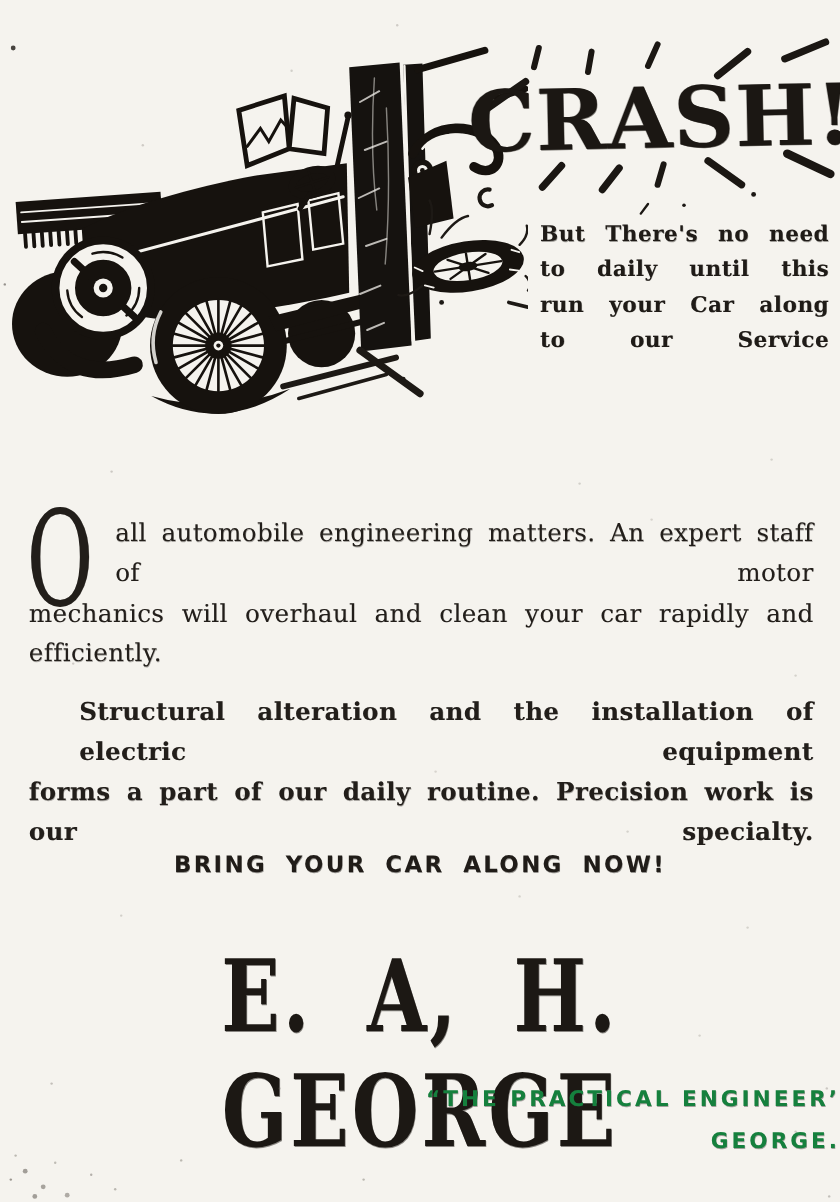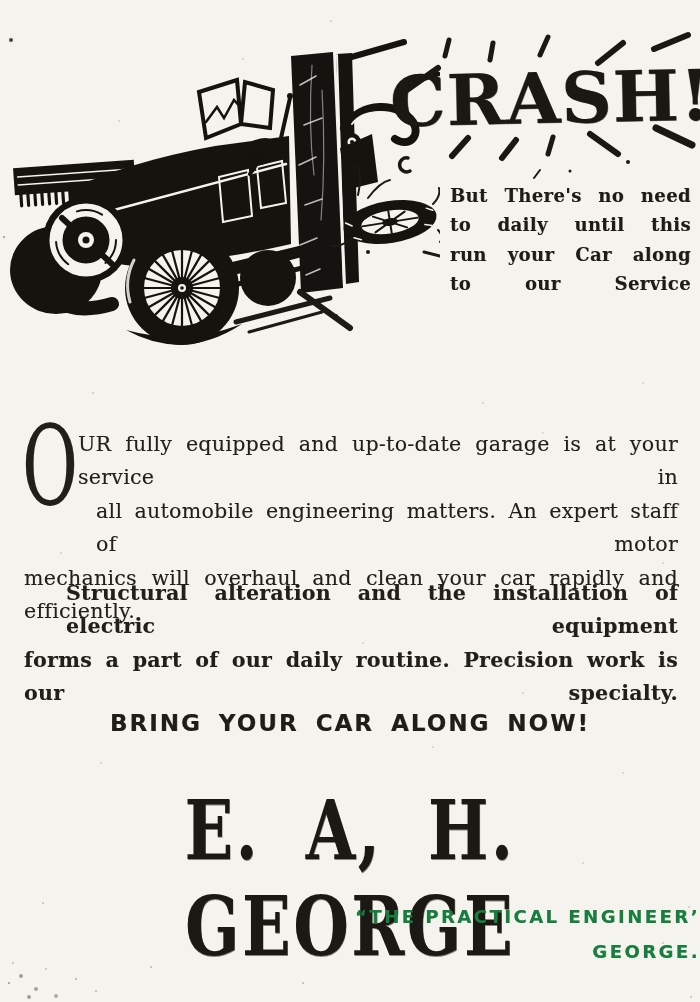--- a/index.html
+++ b/index.html
@@ -48,21 +48,21 @@
   .dropcap{
     position:absolute;left:-2px;top:-4px;
     font-size:110px;line-height:84px;font-weight:normal;
     transform:scaleX(.62);transform-origin:0 0;
   }
 
   
   .cta{
     position:absolute;left:0;right:0;top:710px;text-align:center;
     font-family:"DejaVu Sans","Liberation Sans",sans-serif;
-    font-size:23px;font-weight:bold;letter-spacing:2px;word-spacing:7px;
+    font-size:19px;font-weight:bold;letter-spacing:2px;word-spacing:7px;
     color:#201c18;text-shadow:0.4px 0.4px 0 rgba(32,28,24,.45);
   }
 
   
   .name{
     position:absolute;left:0;right:0;top:786px;margin:0;text-align:center;
     font-size:80px;line-height:92px;font-weight:bold;
     letter-spacing:3px;word-spacing:26px;
     transform:scale(.8,1.04);transform-origin:50% 50%;
     color:#1c1814;text-shadow:0.6px 0.6px 0 rgba(28,24,20,.5);
@@ -219,21 +219,20 @@
 
   <div class="intro">
     <div class="jline">But There's no need</div>
     <div class="jline">to daily until this</div>
     <div class="jline">run your Car along</div>
     <div class="jline">to our Service</div>
   </div>
 
   <div class="para para1">
     <span class="dropcap">O</span>
-    <div class="pline pl1">UR fully equipped and up-to-date garage is at your service in</div>
     <div class="pline pl2">all automobile engineering matters. An expert staff of motor</div>
     <div class="pline">mechanics will overhaul and clean your car rapidly and efficiently.</div>
   </div>
 
   <div class="para para2">
     <div class="pline indent">Structural alteration and the installation of electric equipment</div>
     <div class="pline">forms a part of our daily routine. Precision work is our specialty.</div>
   </div>
 
   <div class="cta">BRING YOUR CAR ALONG NOW!</div>

